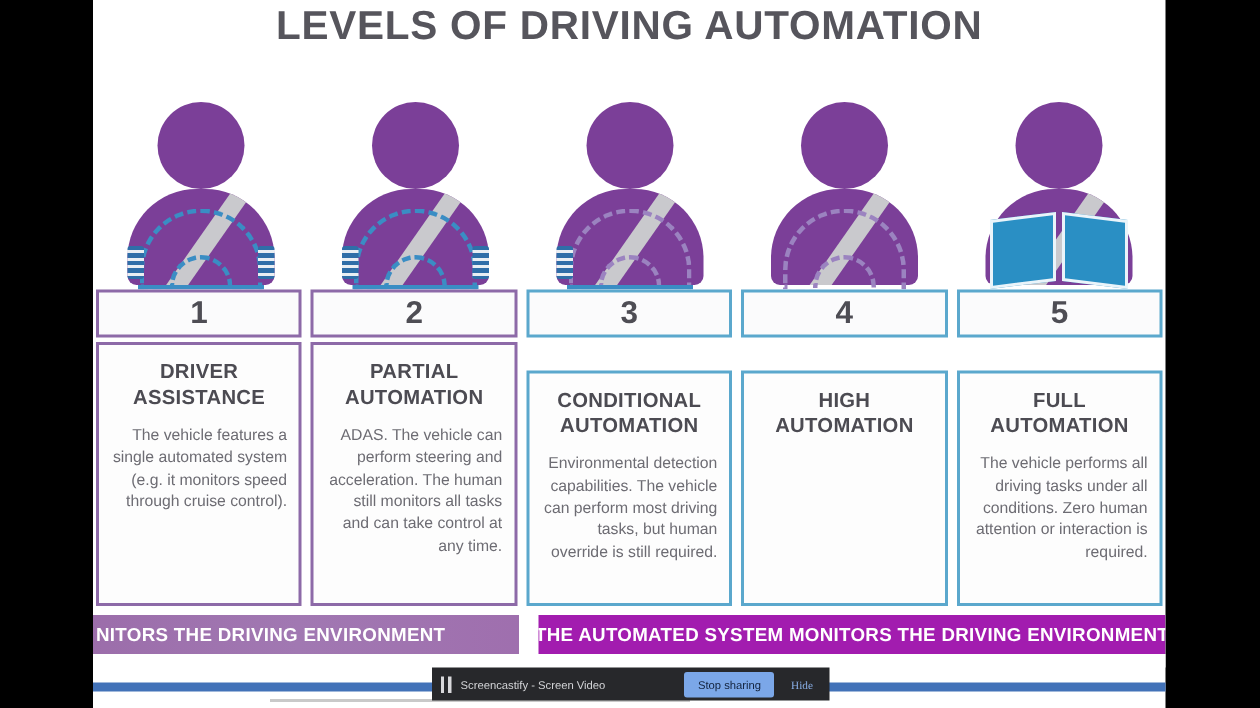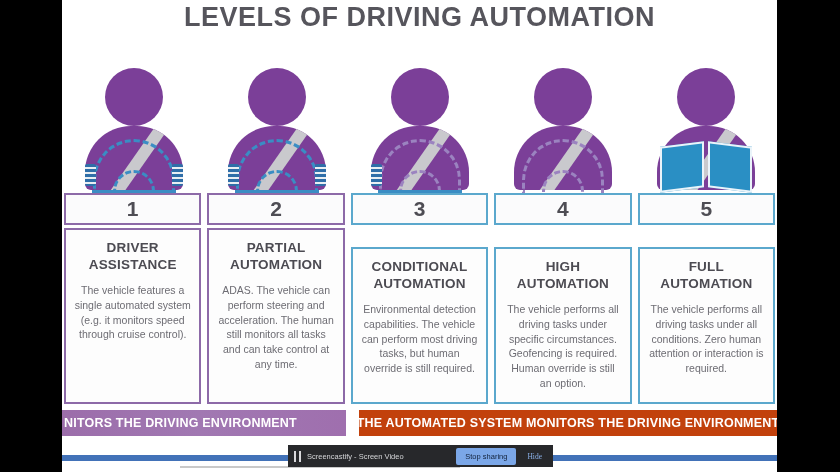--- a/index.html
+++ b/index.html
@@ -192,21 +192,21 @@
     color: #4c4b52;
     line-height: 1.25;
     letter-spacing: 0.2px;
     margin-bottom: 9px;
     white-space: pre-line;
   }
   .card-body {
     font-size: 10.5px;
     line-height: 1.42;
     color: #6d6c73;
-    text-align: center;
+    text-align: right;
   }
 
   
   #bars {
     position: absolute;
     left: 0; top: 410px;
     width: 715px; height: 26px;
   }
   .bar {
     position: absolute;
@@ -222,21 +222,21 @@
   }
   .bar.human {
     left: -44px;
     width: 328px;
     background: linear-gradient(to right, #9a6aa8 0%, #a178b2 55%, #9f6fae 100%);
     padding-left: 46px;
   }
   .bar.auto {
     left: 297px;
     width: 418px;
-    background: #c2410c;
+    background: #a21caf;
     justify-content: center;
   }
 
   
   #page-under {
     position: absolute;
     left: 62px; top: 436px;
     width: 715px; height: 36px;
     background: #ffffff;
   }
@@ -400,21 +400,20 @@
 
       <div class="card blue">
         <div class="card-title">CONDITIONAL
 AUTOMATION</div>
         <div class="card-body">Environmental detection capabilities. The vehicle can perform most driving tasks, but human override is still required.</div>
       </div>
 
       <div class="card blue">
         <div class="card-title">HIGH
 AUTOMATION</div>
-        <div class="card-body">The vehicle performs all driving tasks under specific circumstances. Geofencing is required. Human override is still an option.</div>
       </div>
 
       <div class="card blue">
         <div class="card-title">FULL
 AUTOMATION</div>
         <div class="card-body">The vehicle performs all driving tasks under all conditions. Zero human attention or interaction is required.</div>
       </div>
 
     </div>
 

